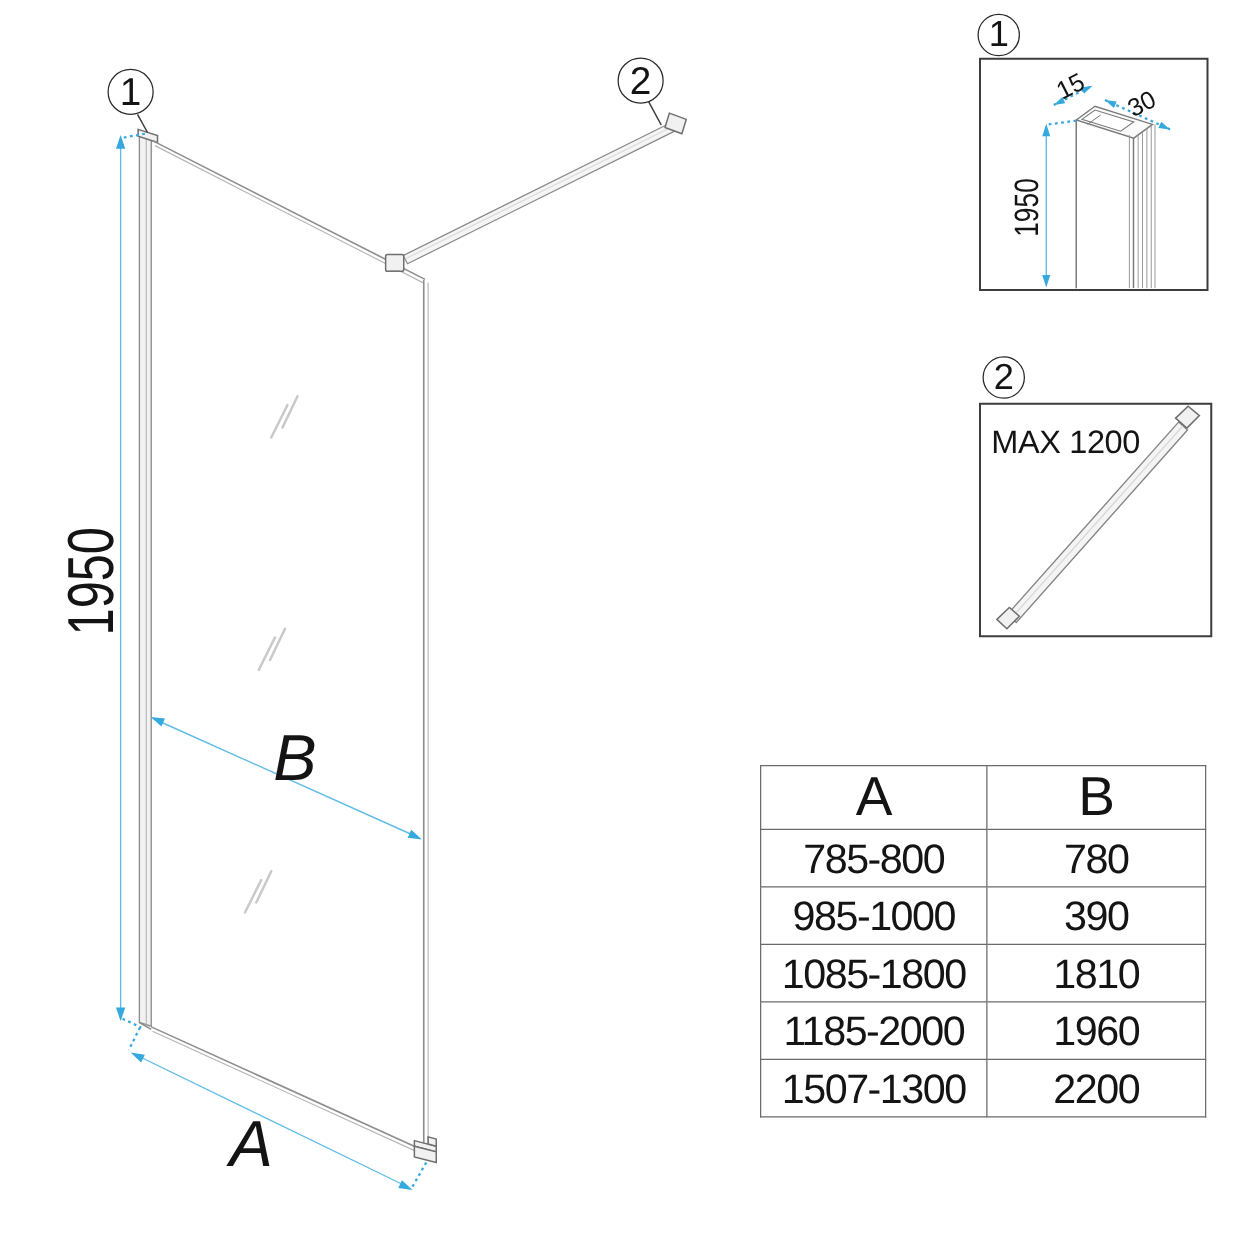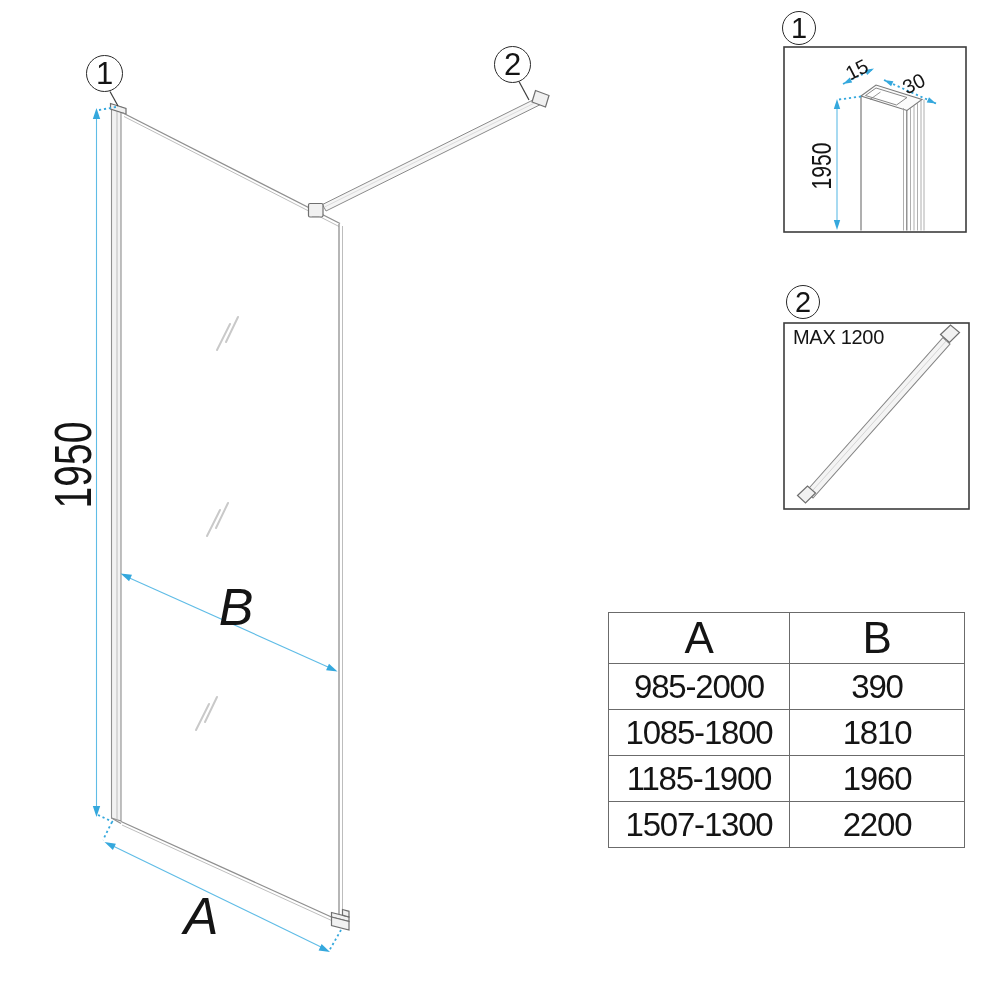--- a/index.html
+++ b/index.html
@@ -164,44 +164,48 @@
   <div class="callout small" style="left:786px;top:285px;">2</div>
 
   <div class="lbl dim-label" style="left:73px;top:465px;font-size:52px;transform:translate(-50%,-50%) rotate(-90deg) scale(0.75,1);">1950</div>
   <div class="lbl ab-label center" style="left:201px;top:916px;">A</div>
   <div class="lbl ab-label center" style="left:236px;top:607px;">B</div>
 
   <div class="lbl dim-label" style="left:857px;top:70px;font-size:20px;transform:translate(-50%,-50%) rotate(-27deg);">15</div>
   <div class="lbl dim-label" style="left:914px;top:84px;font-size:20px;transform:translate(-50%,-50%) rotate(-27deg);">30</div>
   <div class="lbl dim-label" style="left:822px;top:166px;font-size:27px;transform:translate(-50%,-50%) rotate(-90deg) scale(0.78,1);">1950</div>
 
-  <div class="lbl" style="left:793px;top:326px;font-size:20px;letter-spacing:-0.3px;">MAX 1200</div>
+  <div class="lbl" style="left:793px;top:338px;font-size:26px;letter-spacing:-0.3px;">MAX 1200</div>
 
   <table class="size-table">
     <colgroup>
         <col class="col-a">
         <col class="col-b">
       </colgroup>
     <thead>
       <tr>
         <th>A</th>
         <th>B</th>
       </tr>
     </thead>
     <tbody>
       <tr>
-        <td>985-2000</td>
+        <td>785-800</td>
+        <td>780</td>
+      </tr>
+      <tr>
+        <td>985-1000</td>
         <td>390</td>
       </tr>
       <tr>
         <td>1085-1800</td>
         <td>1810</td>
       </tr>
       <tr>
-        <td>1185-1900</td>
+        <td>1185-2000</td>
         <td>1960</td>
       </tr>
       <tr>
         <td>1507-1300</td>
         <td>2200</td>
       </tr>
     </tbody>
   </table>
 
 </div>

